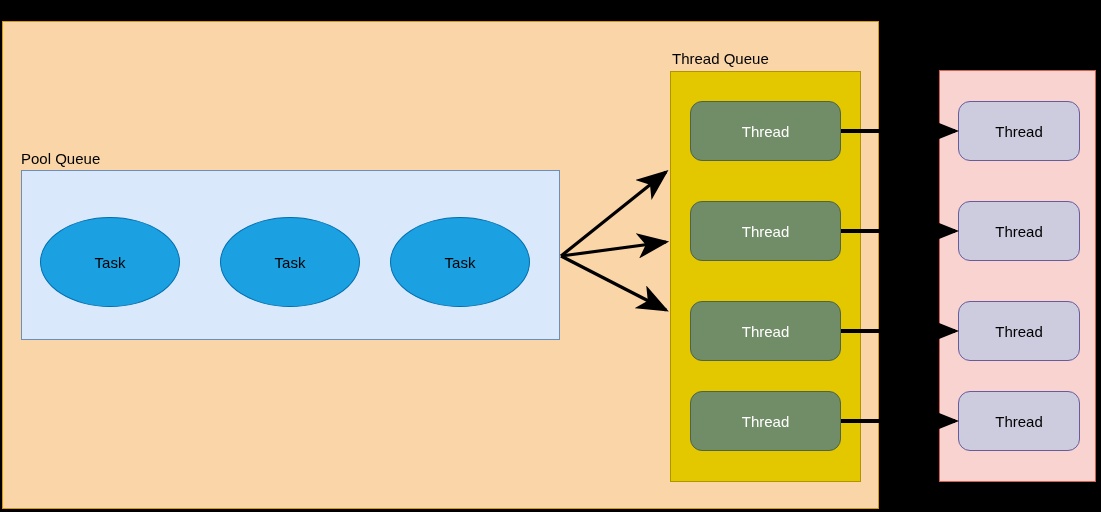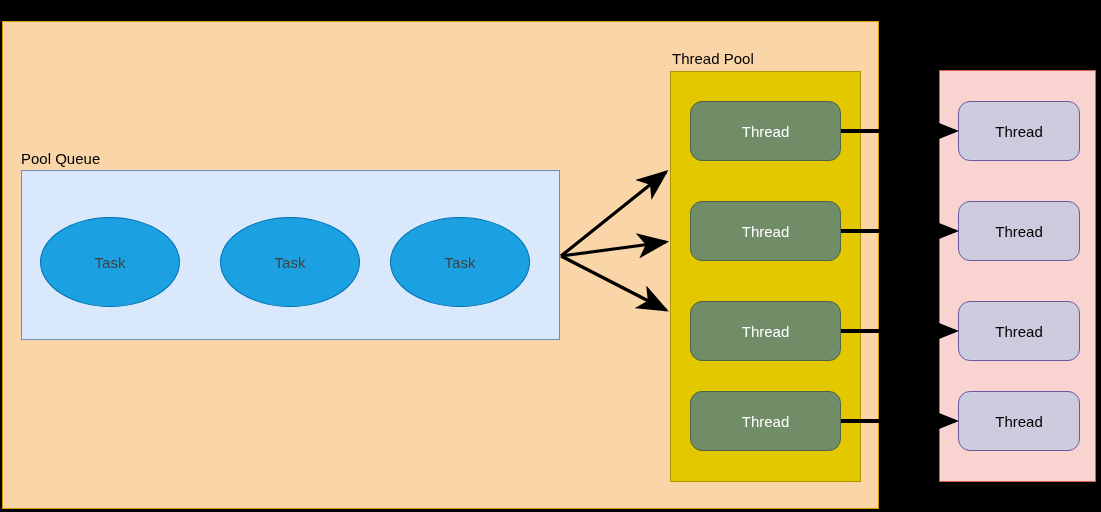--- a/index.html
+++ b/index.html
@@ -64,21 +64,21 @@
     width: 140px;
     height: 90px;
     top: 217px;
     border-radius: 50%;
     background: #1ba1e2;
     border: 1px solid #006eaf;
     box-sizing: border-box;
     display: flex;
     align-items: center;
     justify-content: center;
-    color: #404040;
+    color: #000000;
     font-size: 15px;
   }
   .task-1 { left: 40px; }
   .task-2 { left: 220px; }
   .task-3 { left: 390px; }
 
   
   .pool-label {
     position: absolute;
     left: 672px;
@@ -157,21 +157,21 @@
   <div class="task-ellipse task-1">
     <span>Task</span>
   </div>
   <div class="task-ellipse task-2">
     <span>Task</span>
   </div>
   <div class="task-ellipse task-3">
     <span>Task</span>
   </div>
 
-  <div class="pool-label">Thread Pool</div>
+  <div class="pool-label">Thread Queue</div>
   <div class="pool-box"></div>
 
   <div class="thread-green row-1">
     <span>Thread</span>
   </div>
   <div class="thread-green row-2">
     <span>Thread</span>
   </div>
   <div class="thread-green row-3">
     <span>Thread</span>

